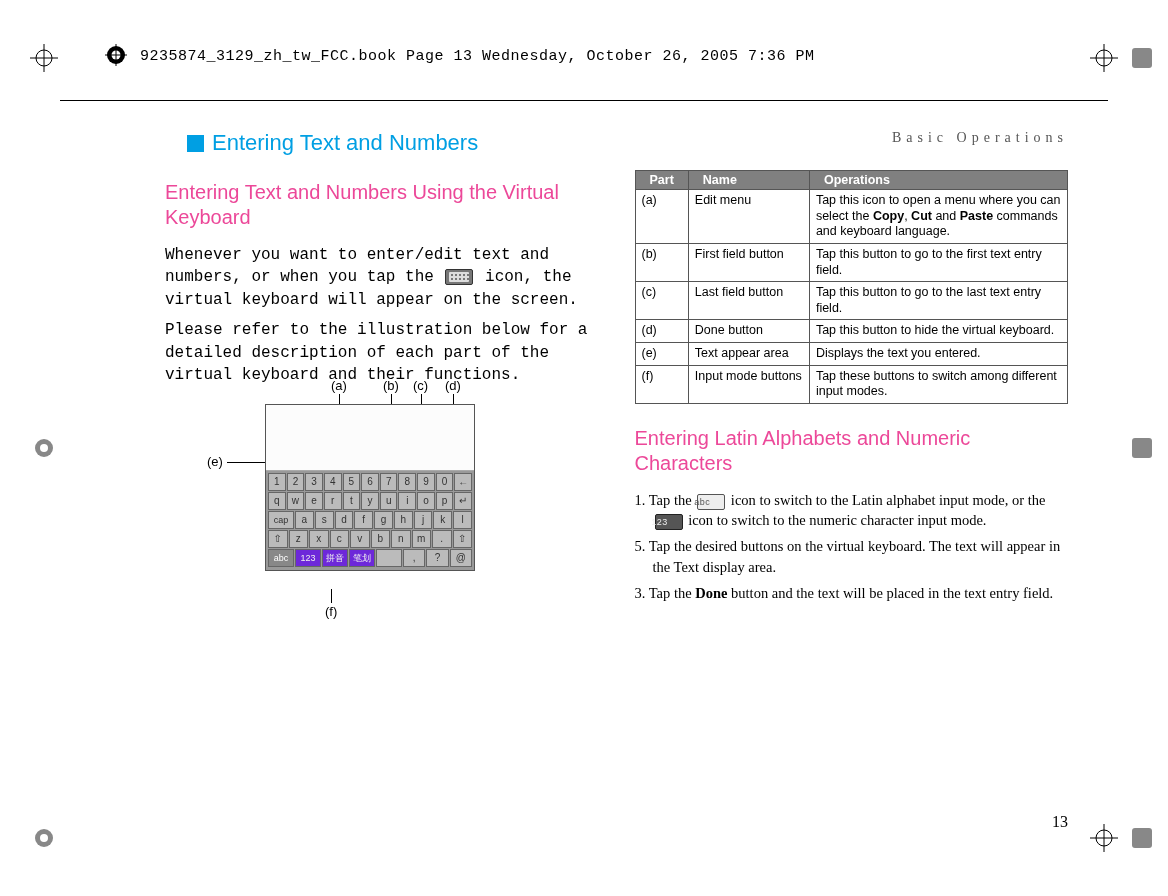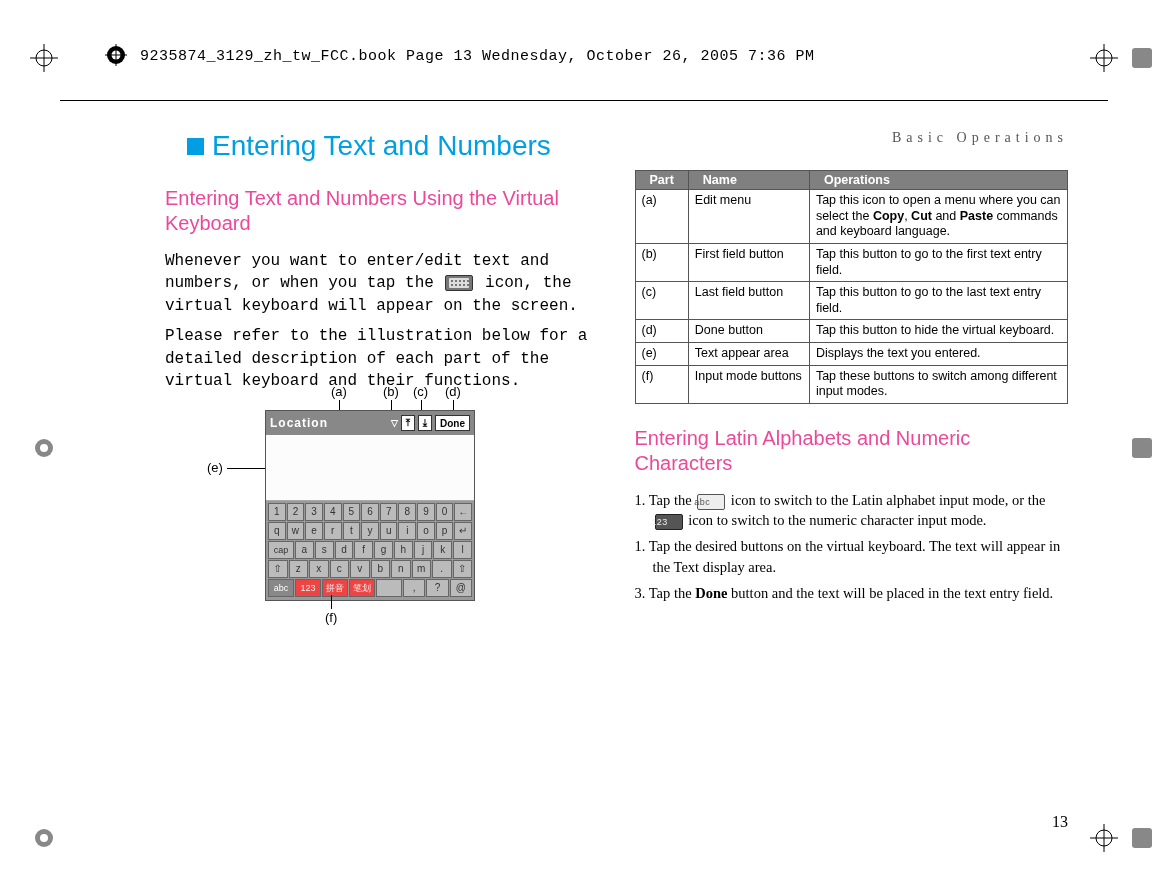--- a/index.html
+++ b/index.html
@@ -29,21 +29,21 @@
   .running-head {
     text-align: right;
     font-size: 14px;
     letter-spacing: 5px;
     color: #555;
     margin-bottom: 24px;
     font-family: Georgia, 'Times New Roman', serif;
   }
   h1.section {
     color: #009fe3;
-    font-size: 28px;
+    font-size: 22px;
     font-weight: normal;
     margin-bottom: 24px;
     display: flex;
     align-items: center;
     gap: 8px;
     padding-left: 22px;
   }
   h1.section .sq {
     width: 17px; height: 17px; background: #009fe3; display:inline-block;
   }
@@ -118,21 +118,21 @@
   .vk-btn { background:#fff; color:#000; border:1px solid #333; height:16px; padding:0 2px; display:flex; align-items:center; font:bold 10px Arial; min-width:14px; justify-content:center;}
   .vk-display { height:66px; border-bottom:1px solid #aaa; background:#fcfcfc; }
   .vk-keys { background:#999; padding:2px; }
   .krow { display:flex; gap:1px; margin-bottom:1px; }
   .key {
     flex:1; height:18px; background:#bbb; border:1px solid #666;
     font:10px/16px Arial; text-align:center; color:#333;
   }
   .key.w { flex:0 0 26px; font-size:9px; }
   .key.active { background:#888; color:#fff; }
-  .key.dark { background:#ef4444; color:#eee; }
+  .key.dark { background:#6d28d9; color:#eee; }
   .fig-label { position:absolute; font-size:13px; }
   .pointer { position:absolute; background:#000; }
   table.parts {
     width: 100%;
     border-collapse: collapse;
     font-size: 12.5px;
   }
   table.parts th {
     background: #808080;
     color: #fff;
@@ -233,27 +233,20 @@
         <span style="left:118px">(b)</span>
         <span style="left:148px">(c)</span>
         <span style="left:180px">(d)</span>
       </div>
       <div class="callout-line" style="left:74px; top:-10px; width:1px; height:18px;"></div>
       <div class="callout-line" style="left:126px; top:-10px; width:1px; height:18px;"></div>
       <div class="callout-line" style="left:156px; top:-10px; width:1px; height:18px;"></div>
       <div class="callout-line" style="left:188px; top:-10px; width:1px; height:18px;"></div>
 
       <div class="vk">
-        <div class="vk-top">
-          <span class="loc">Location</span>
-          <span class="tri">▽</span>
-          <span class="vk-btn">⤒</span>
-          <span class="vk-btn">⤓</span>
-          <span class="vk-btn" style="padding:0 4px">Done</span>
-        </div>
         <div class="vk-display"></div>
         <div class="vk-keys">
           <div class="krow" id="kr1">
               <div class="key">1</div>
               <div class="key">2</div>
               <div class="key">3</div>
               <div class="key">4</div>
               <div class="key">5</div>
               <div class="key">6</div>
               <div class="key">7</div>
@@ -365,21 +358,21 @@
 
     <h2 class="sub" style="margin-top:22px">Entering Latin Alphabets and Numeric Characters</h2>
     <ol class="steps">
       <li>
         <span>1. Tap the </span>
         <span class="inline-icon abc"></span>
         <span> icon to switch to the Latin alphabet input mode, or the </span>
         <span class="inline-icon num"></span>
         <span> icon to switch to the numeric character input mode.</span>
       </li>
-      <li>1. Tap the desired buttons on the virtual keyboard. The text will appear in the Text display area.</li>
+      <li>5. Tap the desired buttons on the virtual keyboard. The text will appear in the Text display area.</li>
       <li>
         <span>3. Tap the </span><b>Done</b><span> button and the text will be placed in the text entry field.</span>
       </li>
     </ol>
   </div>
 </div>
 
 <div class="page-num">13</div>
 
 </body></html>

